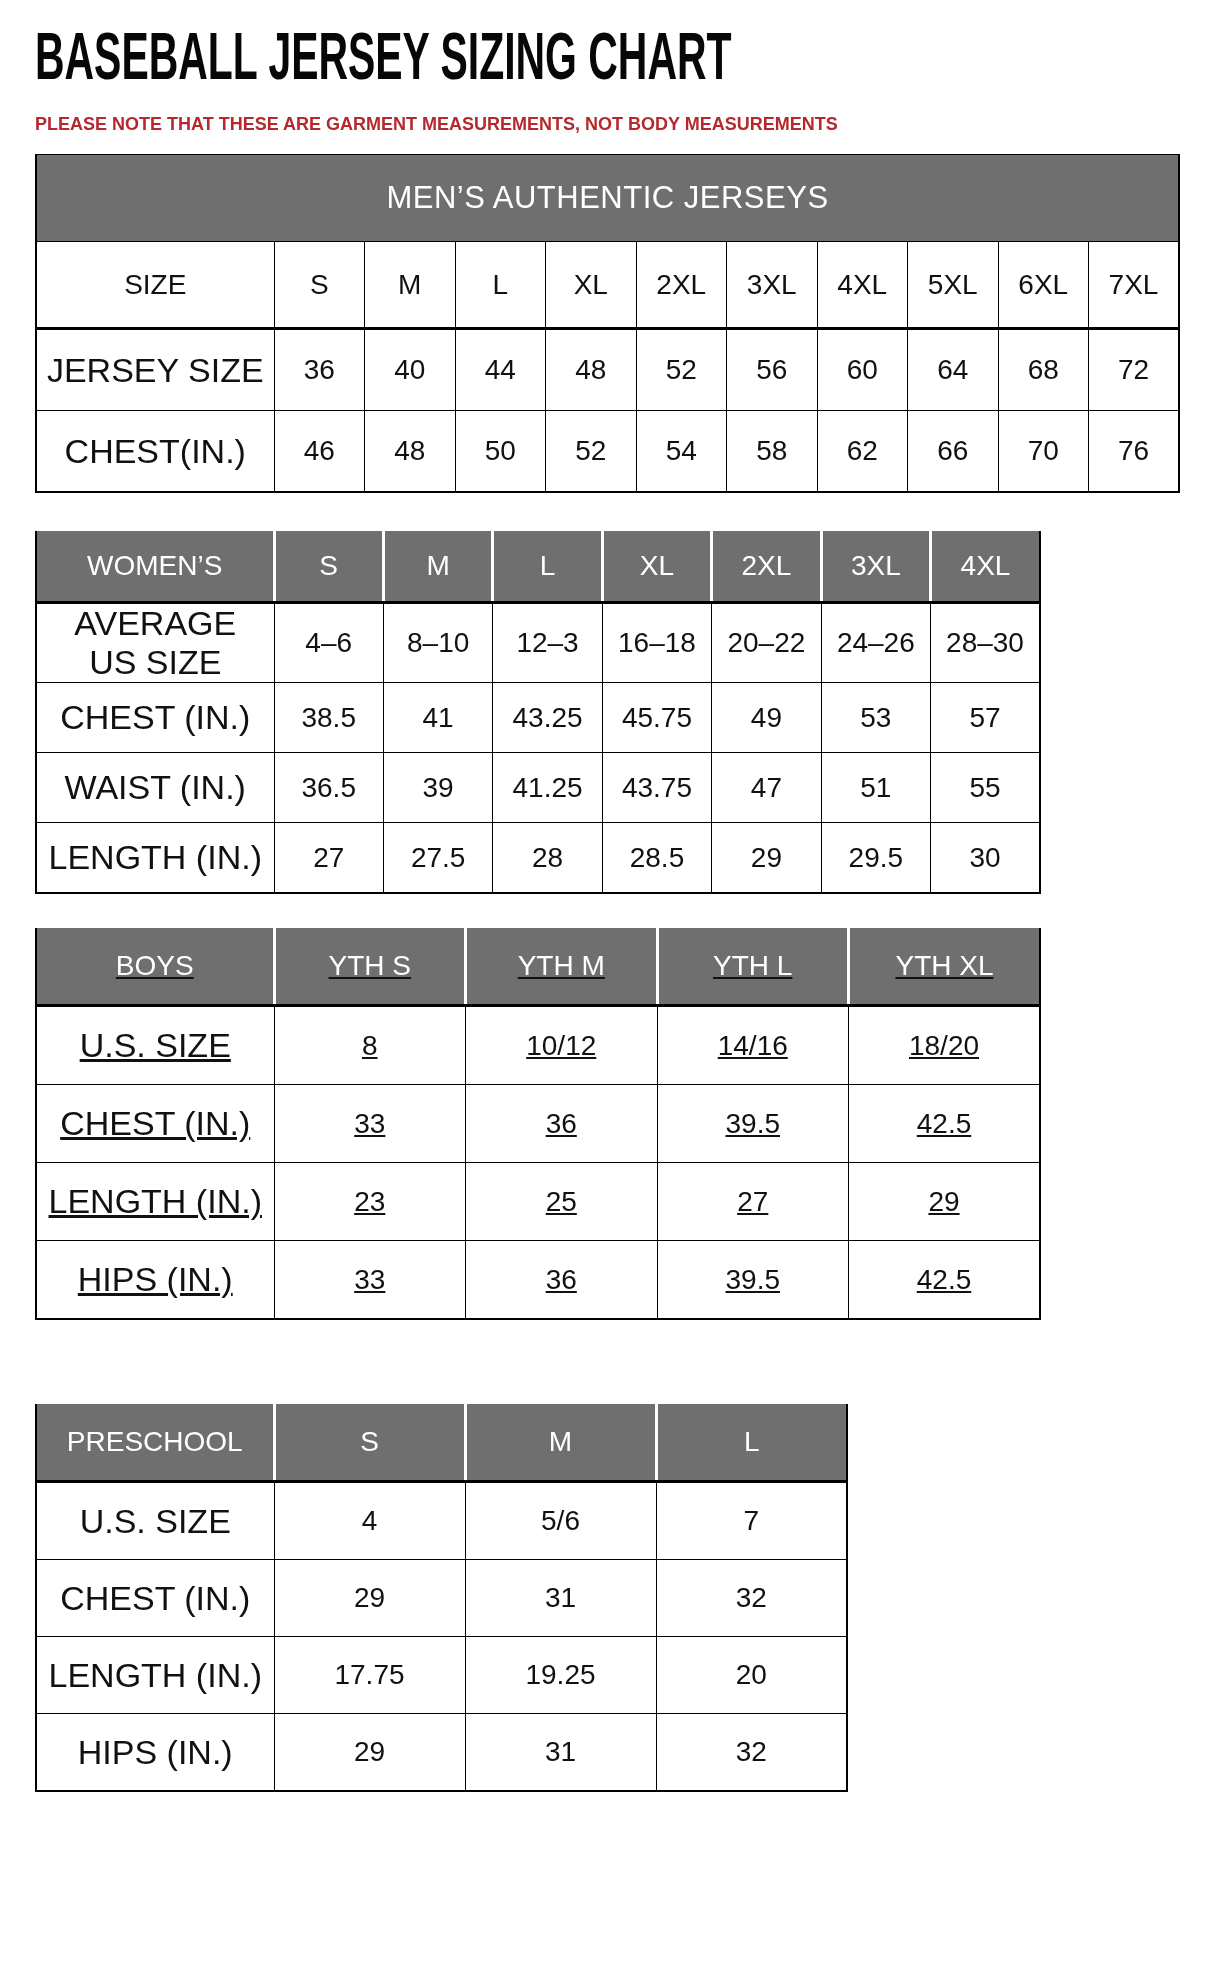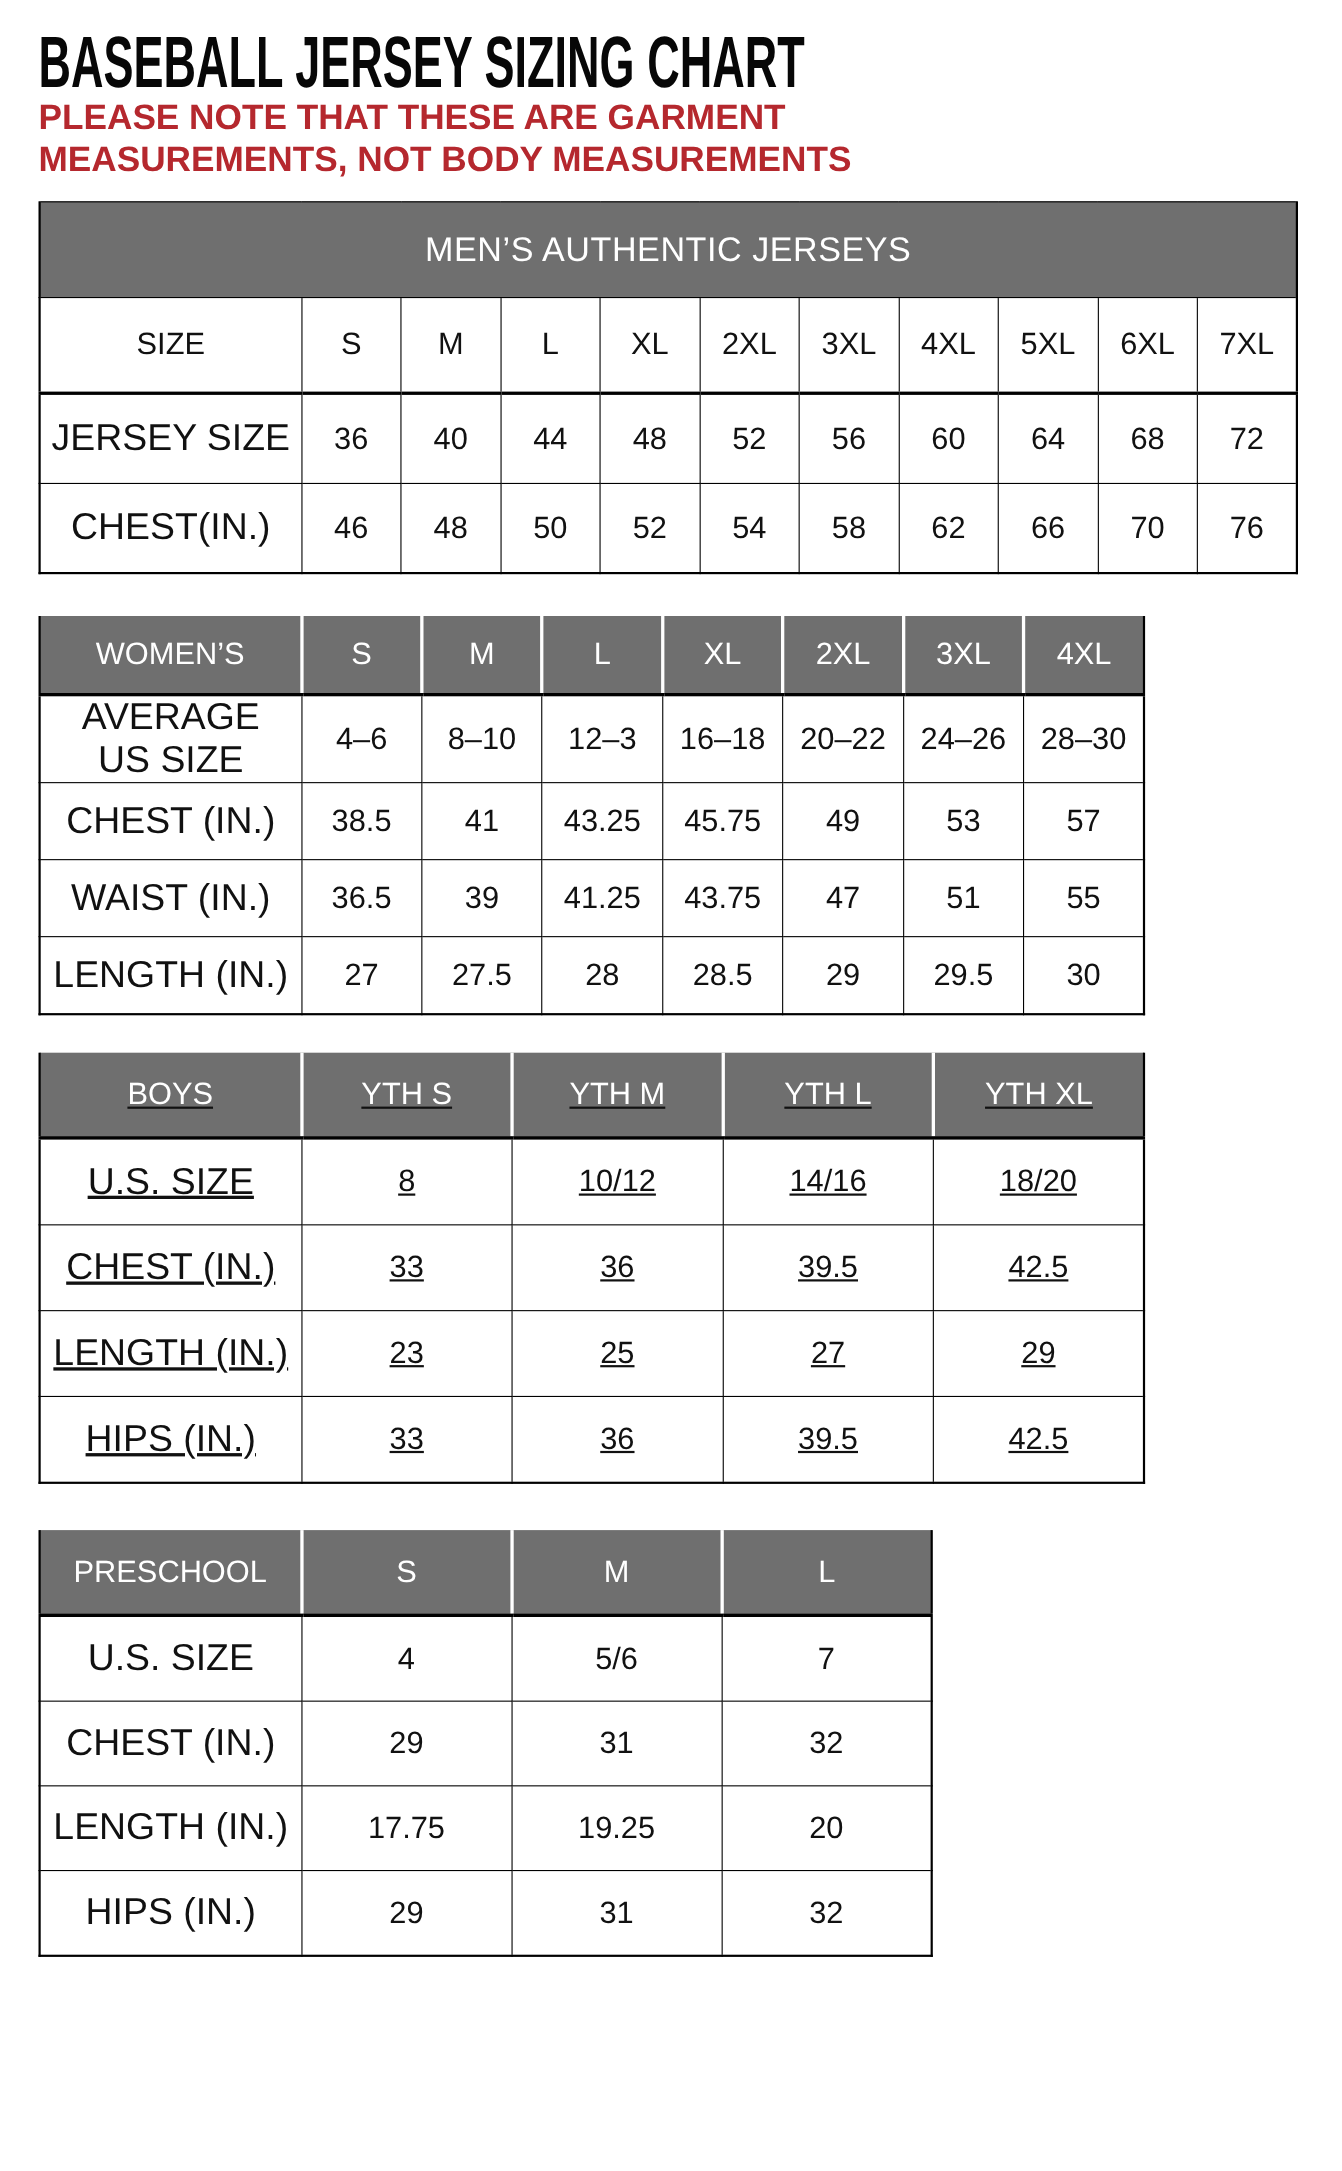--- a/index.html
+++ b/index.html
@@ -17,23 +17,23 @@
     line-height: 64px;
     height: 64px;
     font-weight: 700;
     color: #070707;
     white-space: nowrap;
     transform: scaleX(0.62);
     transform-origin: left center;
     letter-spacing: 0px;
   }
   .note {
-    margin-top: 0;
+    margin-top: 26px;
     max-width: 880px;
-    font-size: 32px;
+    font-size: 18px;
     line-height: 1.18;
     font-weight: 700;
     color: var(--accent-red, #b5282e);
   }
   table.tbl {
     border-collapse: collapse;
     table-layout: fixed;
     border: 2px solid #000;
     border-top: 0;
     background: #fff;
@@ -84,21 +84,21 @@
   .t-mens tbody th, .t-mens tbody td { height: 80px; }
 
   .t-womens { width: 1006px; margin-top: 38px; padding-left: 31px; }
   .t-womens tr.cols th { height: 70px; }
   .t-womens tbody th, .t-womens tbody td { height: 69px; }
 
   .t-boys { width: 1006px; margin-top: 34px; text-decoration: underline; }
   .t-boys tr.cols th { height: 76px; }
   .t-boys tbody th, .t-boys tbody td { height: 77px; }
 
-  .t-preschool { width: 813px; margin-top: 42px; }
+  .t-preschool { width: 813px; margin-top: 84px; }
   .t-preschool tr.cols th { height: 76px; }
   .t-preschool tbody th, .t-preschool tbody td { height: 76px; }
 
   .footer-note {
     margin-top: 22px;
     font-size: 26px;
     font-weight: 700;
     white-space: nowrap;
     color: var(--accent-red, #b5282e);
   }

